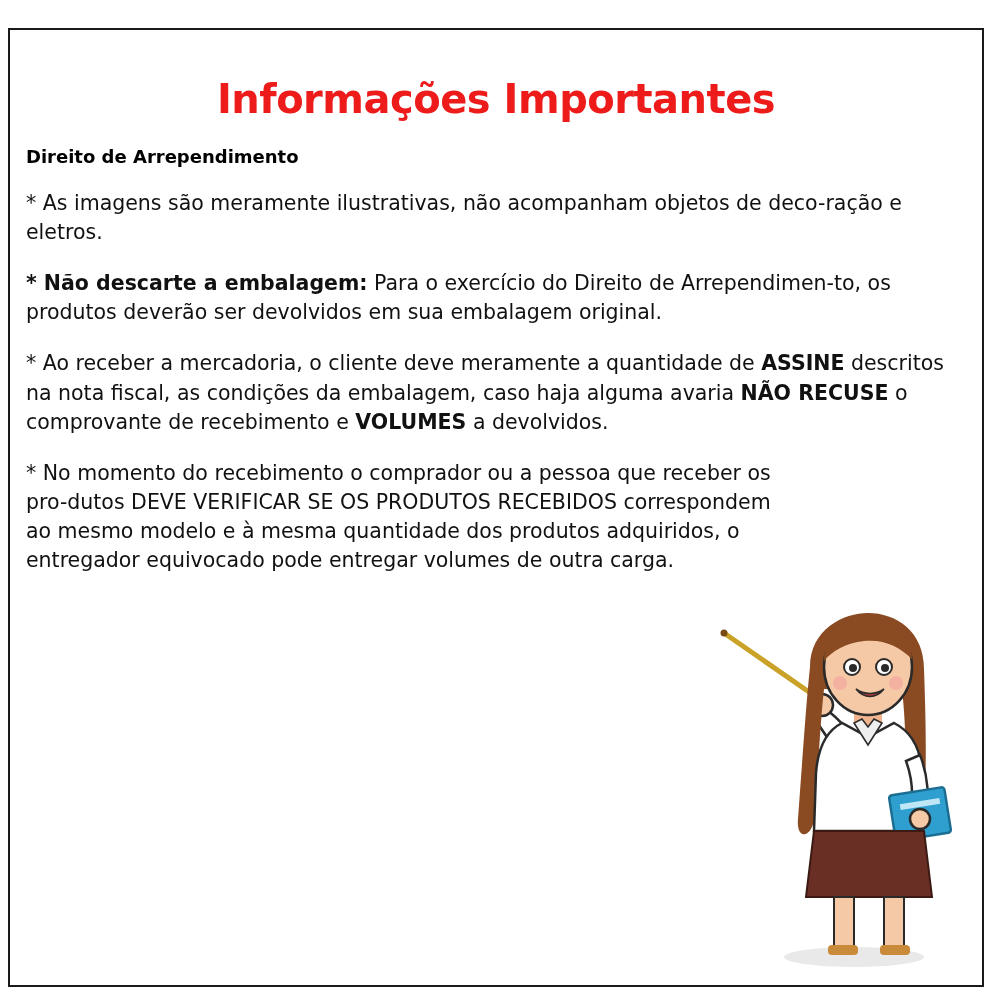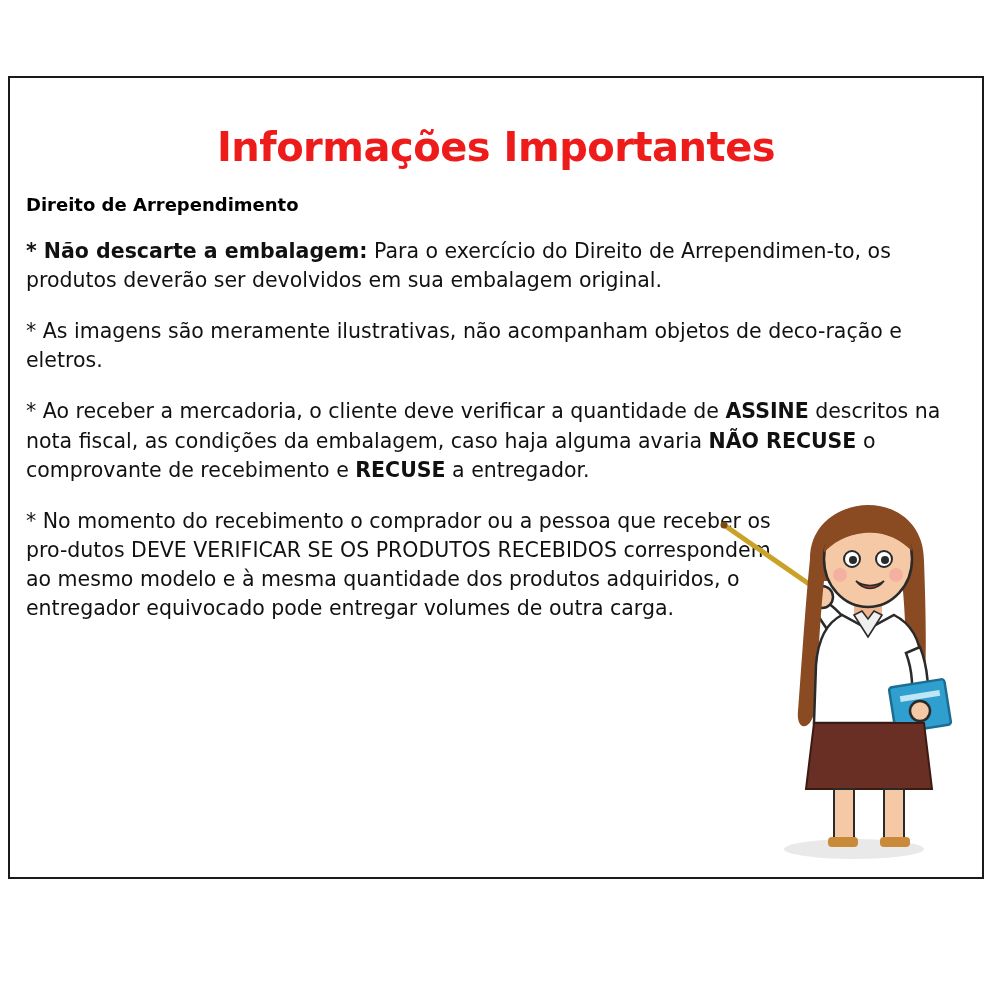--- a/index.html
+++ b/index.html
@@ -11,25 +11,24 @@
     width: 1000px;
     height: 1000px;
     font-family: "DejaVu Sans", sans-serif;
     overflow: hidden;
   }
   #card {
     position: absolute;
     left: 8px;
     top: 28px;
     width: 976px;
-    height: 803px;
+    height: 959px;
     border: 2px solid #1a1a1a;
     background: #ffffff;
     box-sizing: border-box;
-    margin-top: 48px;
   }
   #title {
     text-align: center;
     color: #ee1b1b;
     font-weight: bold;
     font-size: 40px;
     letter-spacing: -0.5px;
     margin: 46px 0 0 0;
     font-family: "DejaVu Sans", sans-serif;
   }
@@ -69,29 +68,29 @@
 <body>
 
 <div id="card">
 
   <h1 id="title">Informações Importantes</h1>
 
   <div id="subtitle">Direito de Arrependimento</div>
 
   <div id="body">
 
+    <p class="para">* As imagens são meramente ilustrativas, não acompanham objetos de deco-ração e eletros.</p>
+
     <p class="para">
       <b>* Não descarte a embalagem:</b><span> Para o exercício do Direito de Arrependimen-to, os produtos deverão ser devolvidos em sua embalagem original.</span>
     </p>
 
-    <p class="para">* As imagens são meramente ilustrativas, não acompanham objetos de deco-ração e eletros.</p>
-
 
     <p class="para">
-      <span>* Ao receber a mercadoria, o cliente deve verificar a quantidade de </span><b>ASSINE</b><span> descritos na nota fiscal, as condições da embalagem, caso haja alguma avaria </span><b>NÃO RECUSE</b><span> o comprovante de recebimento e </span><b>RECUSE</b><span> a entregador.</span>
+      <span>* Ao receber a mercadoria, o cliente deve meramente a quantidade de </span><b>ASSINE</b><span> descritos na nota fiscal, as condições da embalagem, caso haja alguma avaria </span><b>NÃO RECUSE</b><span> o comprovante de recebimento e </span><b>VOLUMES</b><span> a devolvidos.</span>
     </p>
 
     <p class="para narrow">* No momento do recebimento o comprador ou a pessoa que  receber os pro-dutos DEVE VERIFICAR SE OS PRODUTOS RECEBIDOS correspondem ao mesmo modelo e à mesma quantidade dos produtos adquiridos, o entregador equivocado pode entregar volumes de outra carga.</p>
 
 
   </div>
 
   <svg id="teacher" viewBox="0 0 260 370">
 
     <ellipse cx="140" cy="352" rx="70" ry="10" fill="#e9e9e9"></ellipse>

